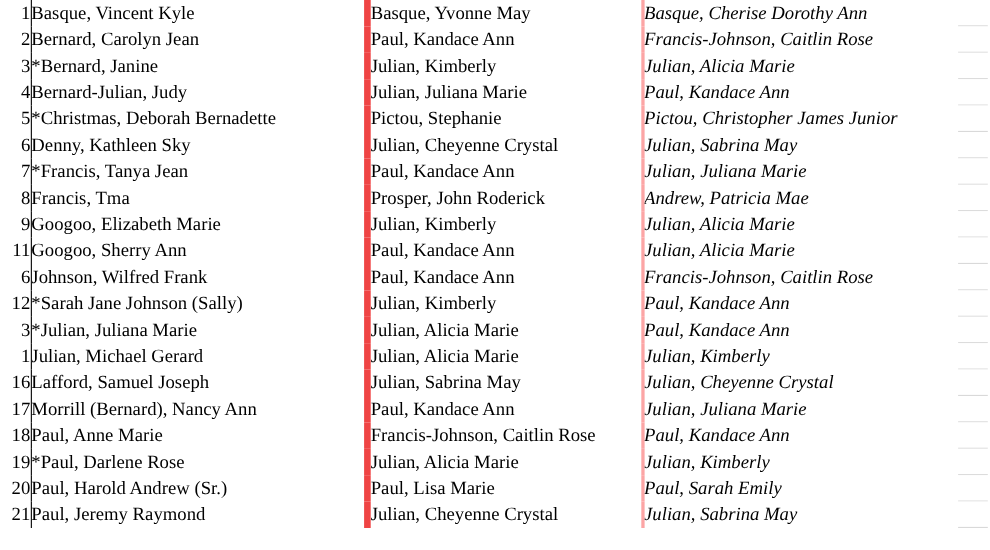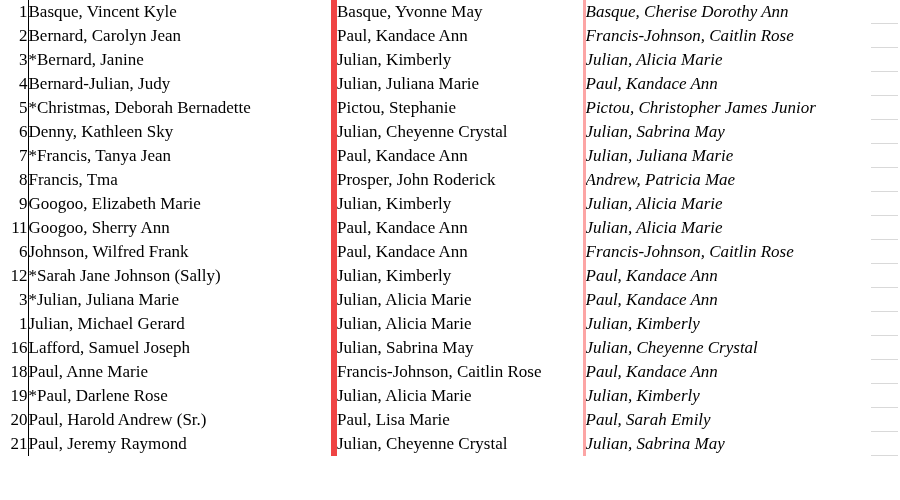--- a/index.html
+++ b/index.html
@@ -187,20 +187,27 @@
         <td class="cend"></td>
       </tr>
       <tr class="row">
         <td class="rownum">16</td>
         <td class="c1">Lafford, Samuel Joseph</td>
         <td class="c2">Julian, Sabrina May</td>
         <td class="c3">Julian, Cheyenne Crystal</td>
         <td class="cend"></td>
       </tr>
       <tr class="row">
+        <td class="rownum">17</td>
+        <td class="c1">Morrill (Bernard), Nancy Ann</td>
+        <td class="c2">Paul, Kandace Ann</td>
+        <td class="c3">Julian, Juliana Marie</td>
+        <td class="cend"></td>
+      </tr>
+      <tr class="row">
         <td class="rownum">18</td>
         <td class="c1">Paul, Anne Marie</td>
         <td class="c2">Francis-Johnson, Caitlin Rose</td>
         <td class="c3">Paul, Kandace Ann</td>
         <td class="cend"></td>
       </tr>
       <tr class="row">
         <td class="rownum">19</td>
         <td class="c1">*Paul, Darlene Rose</td>
         <td class="c2">Julian, Alicia Marie</td>

